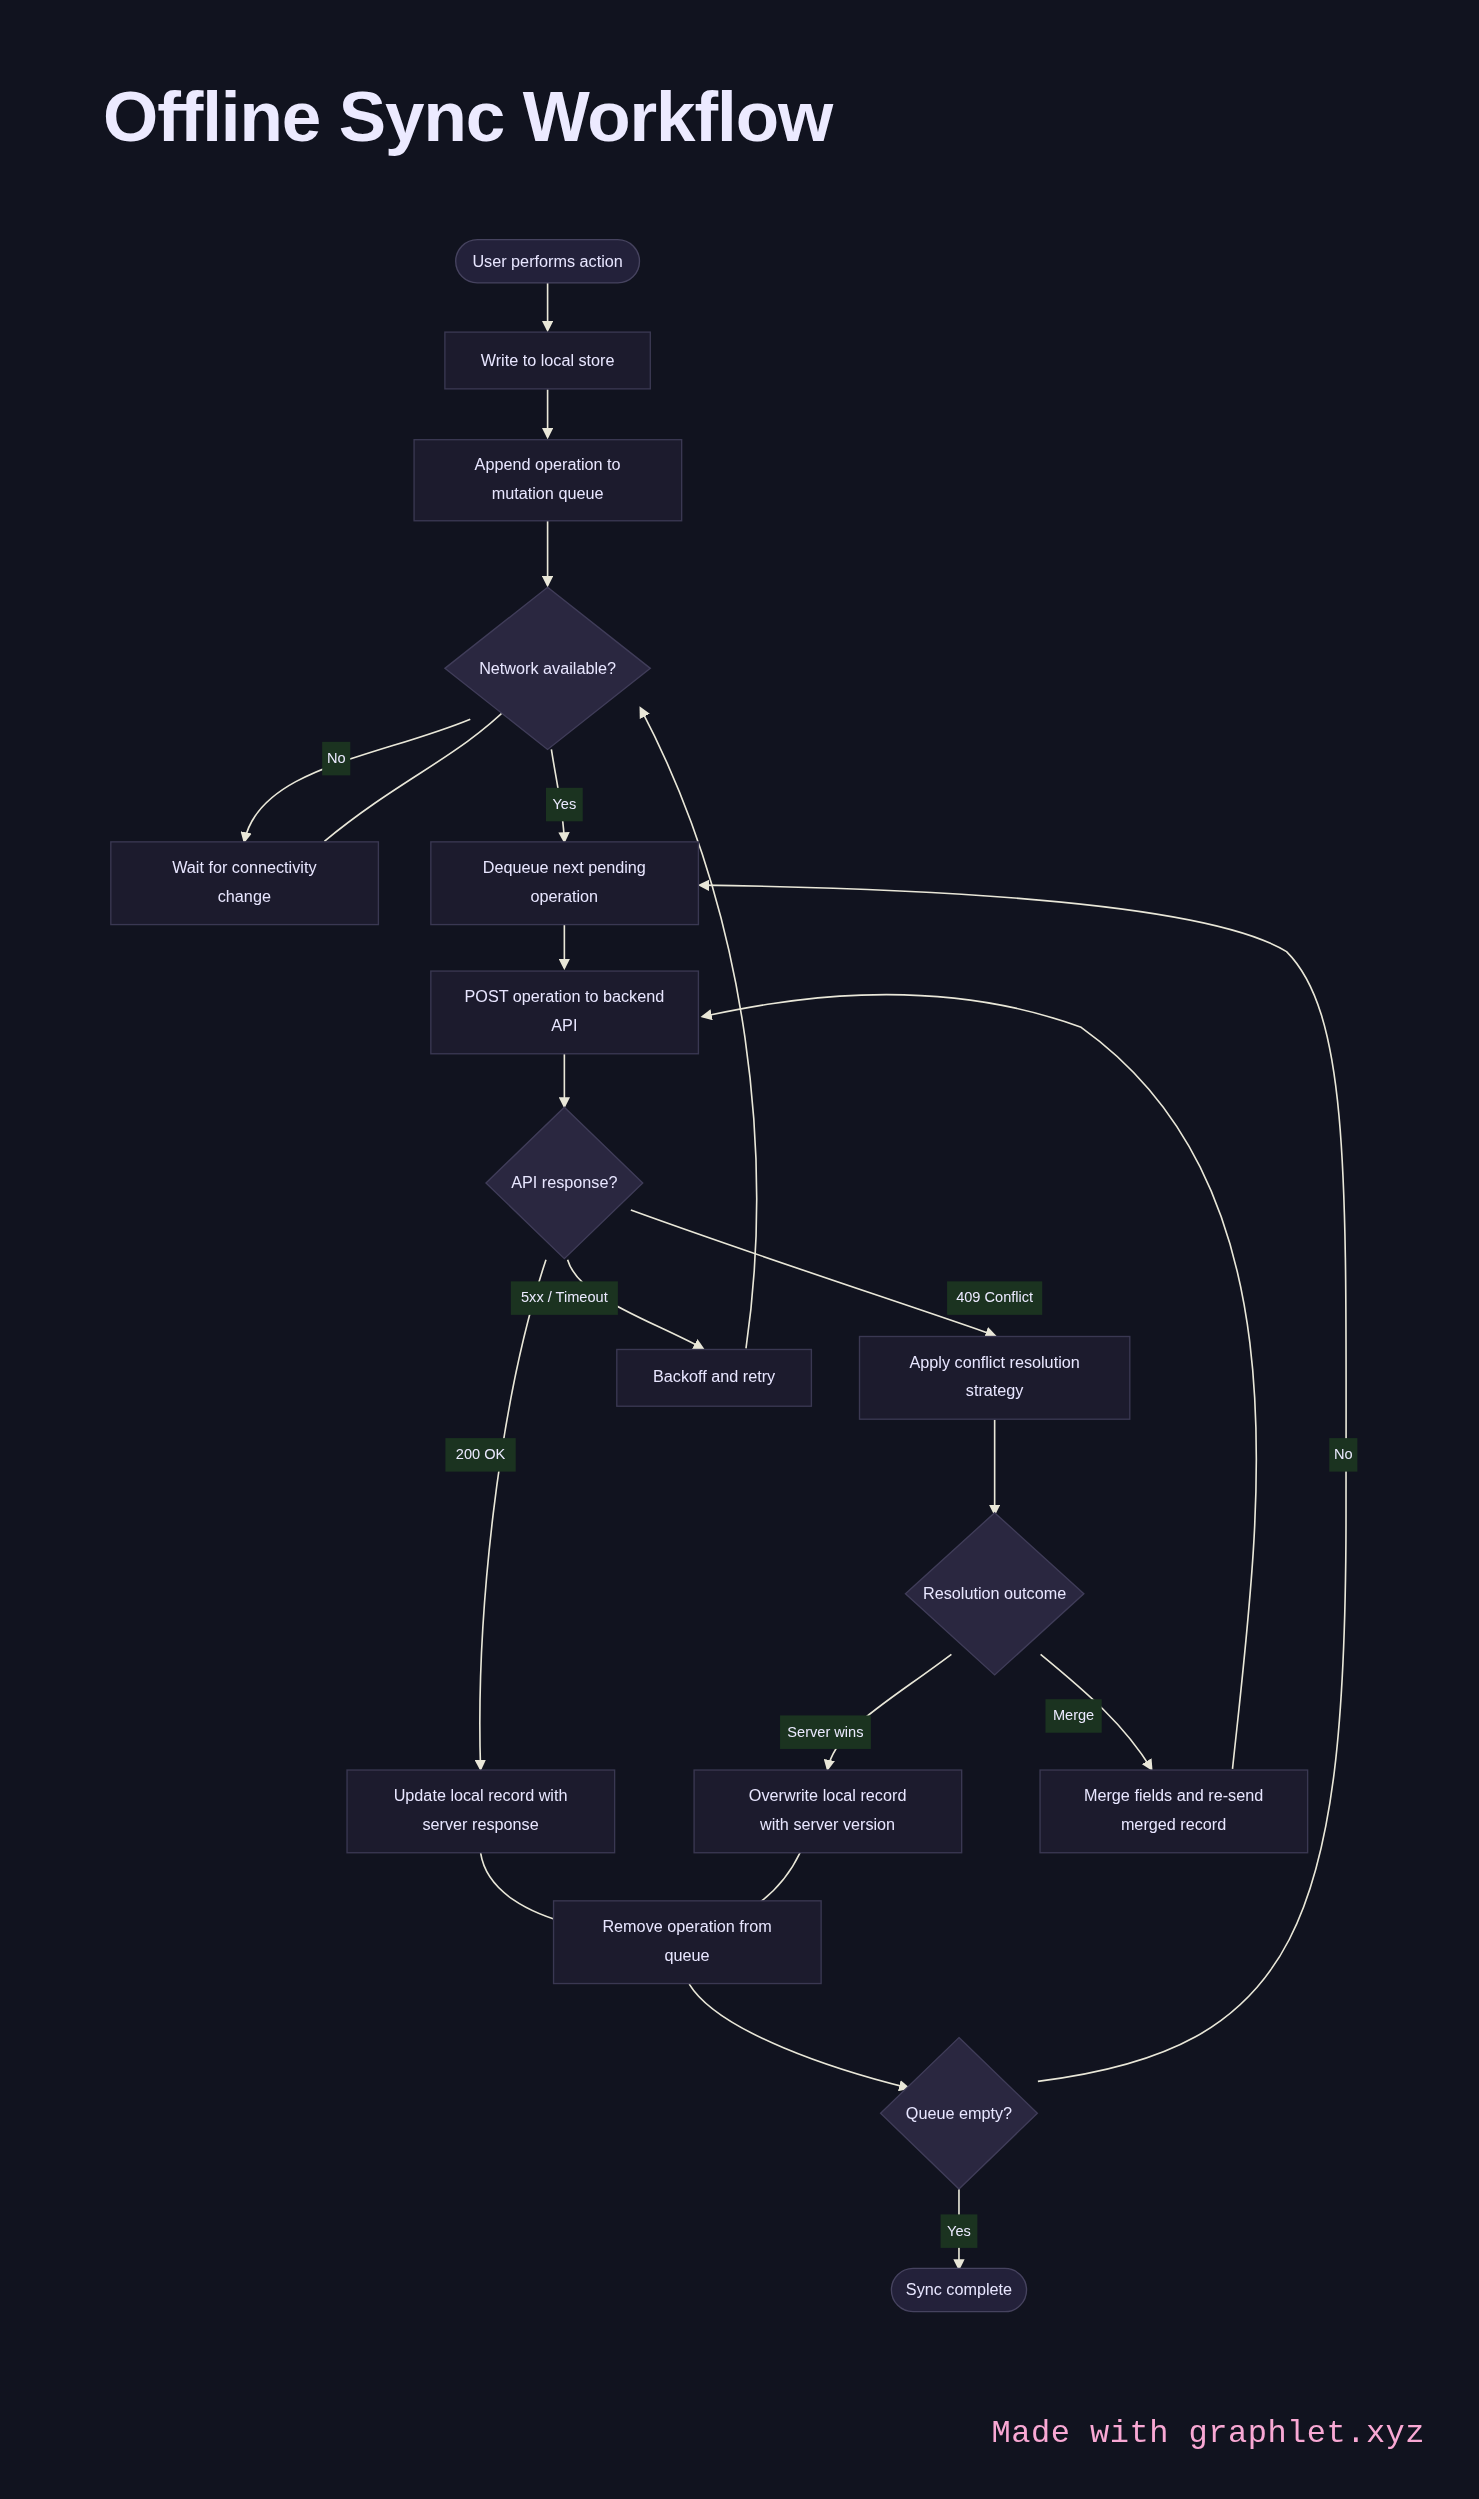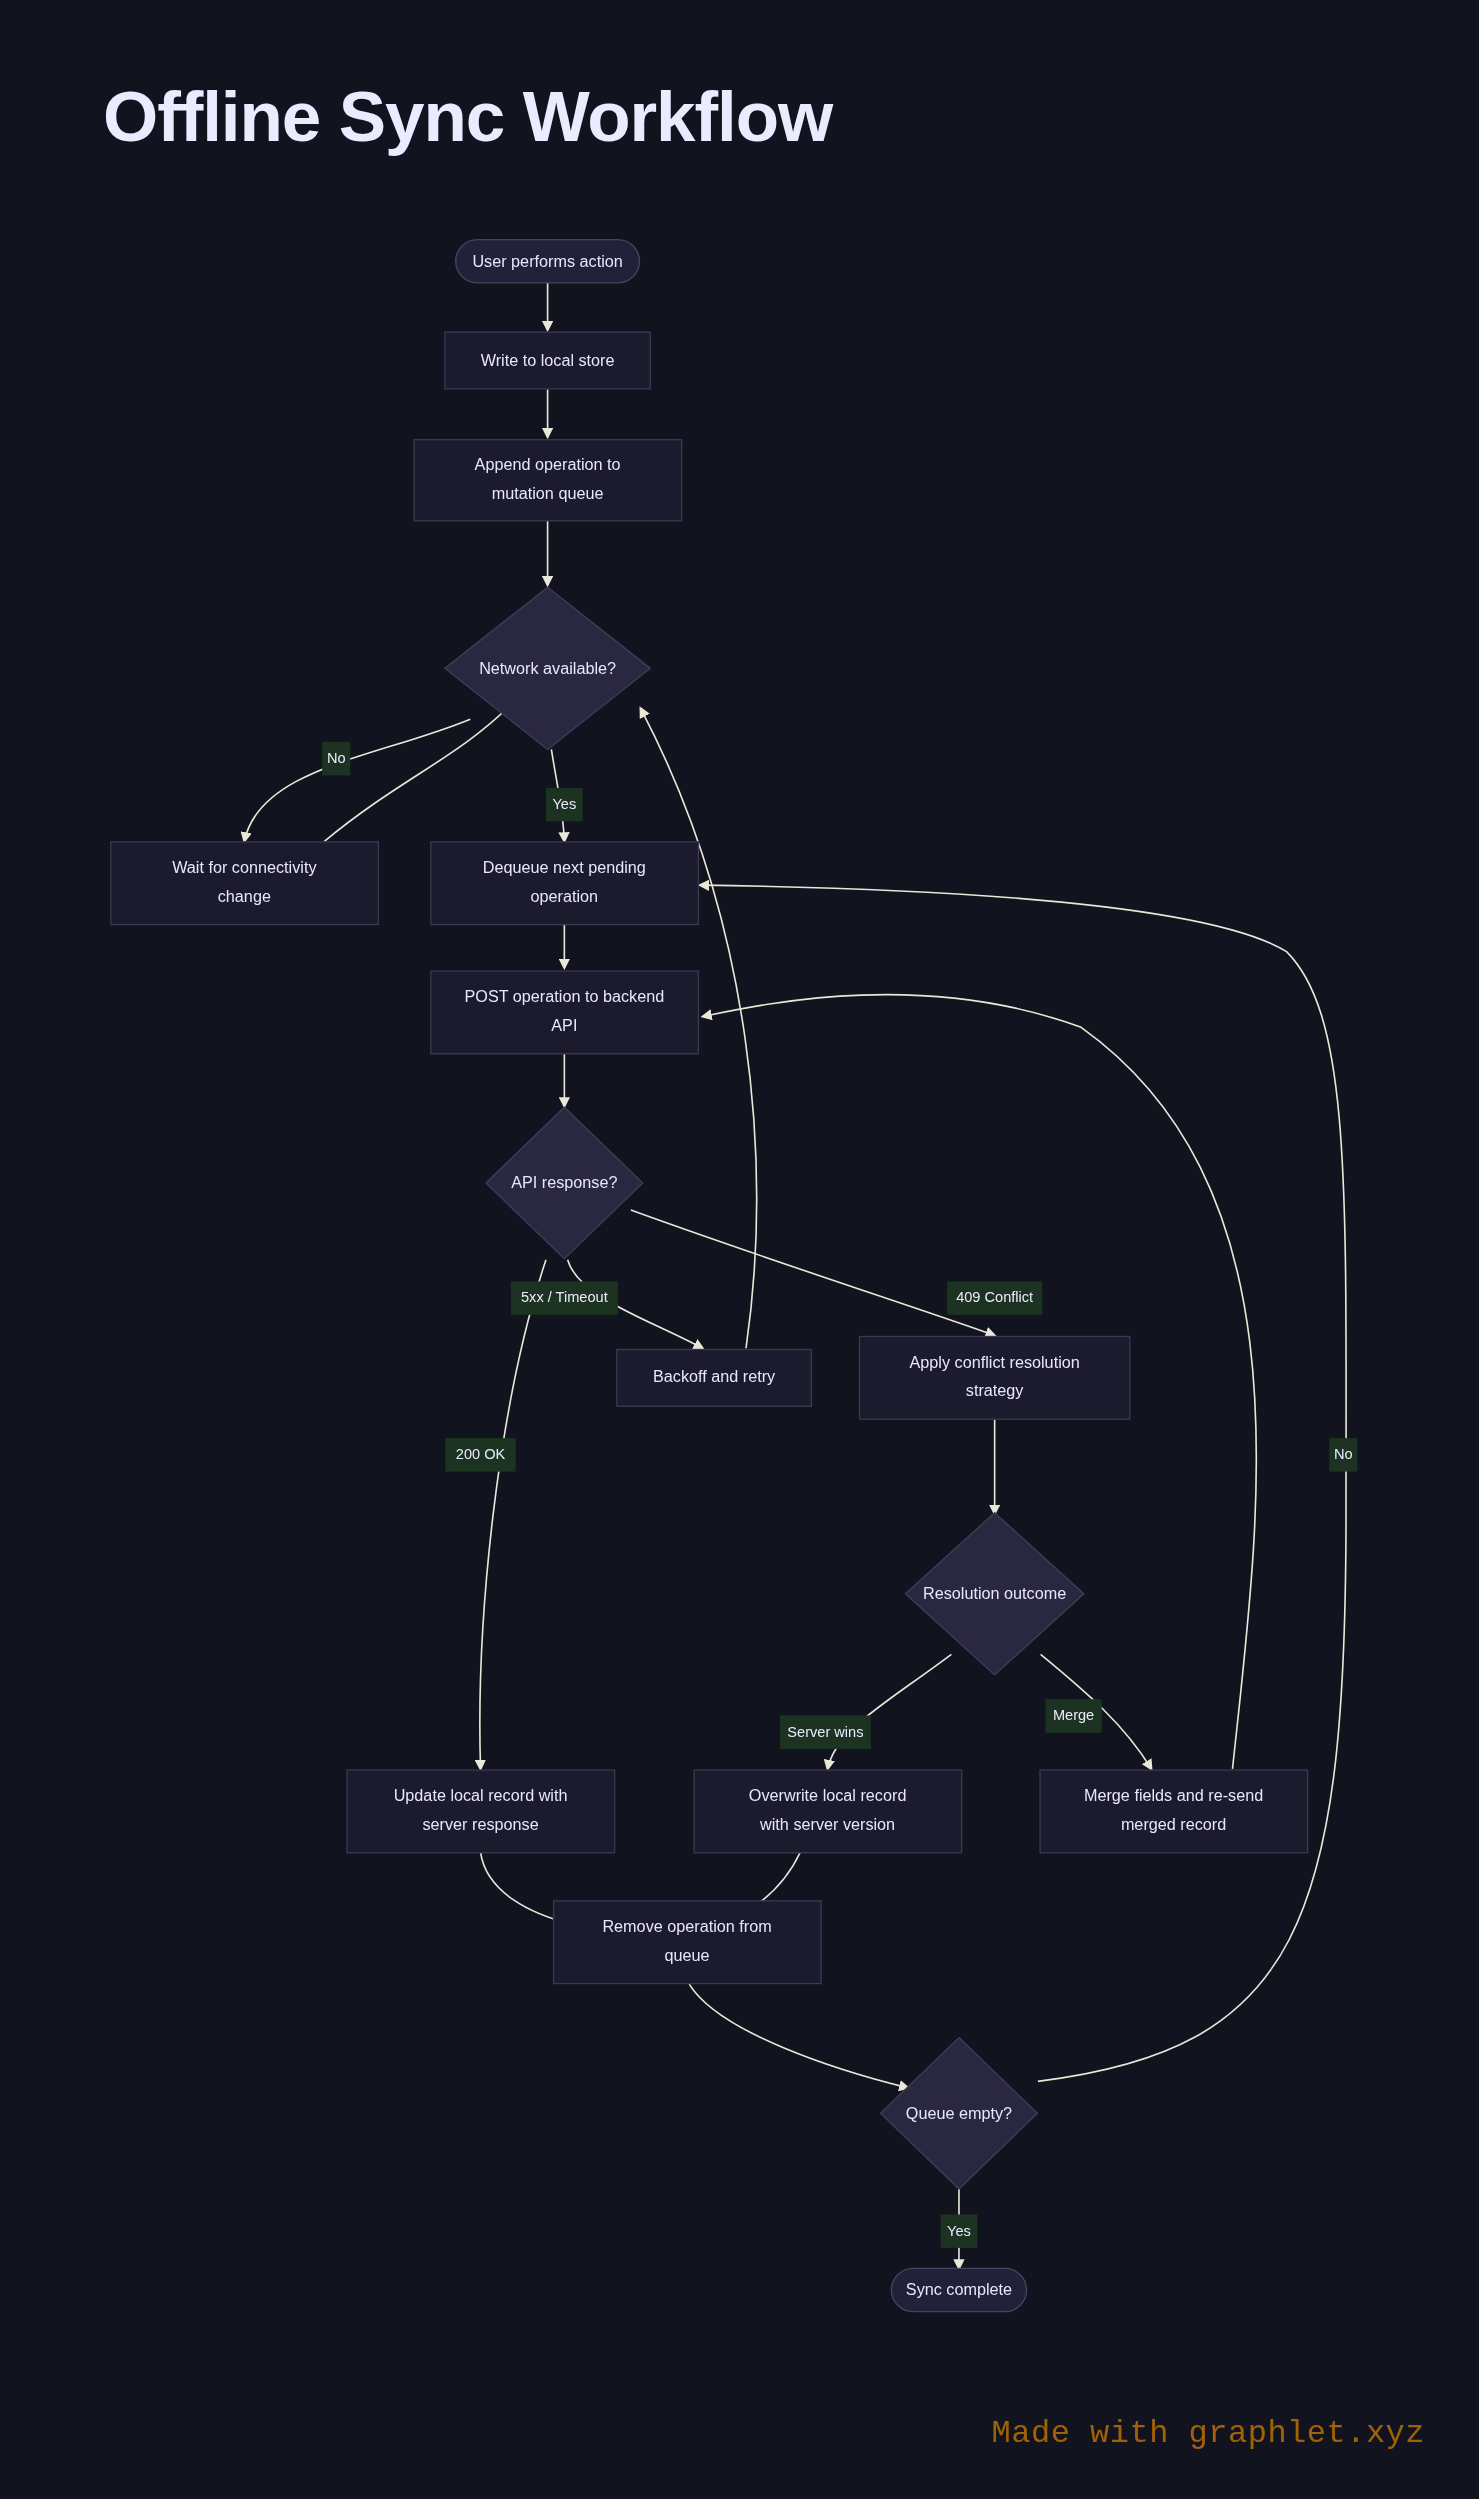--- a/index.html
+++ b/index.html
@@ -31,21 +31,21 @@
     letter-spacing: -1.1px;
     color: #eceaff;
     white-space: nowrap;
   }
   #watermark {
     position: absolute;
     right: 54px;
     bottom: 48px;
     font-family: "Liberation Mono", monospace;
     font-size: 32px;
-    color: #a16207;
+    color: #f9a8d4;
     letter-spacing: 0.5px;
     white-space: nowrap;
     text-align: center;
   }
   svg#flow {
     position: absolute;
     left: 0;
     top: 0;
     width: 1479px;
     height: 2500px;

